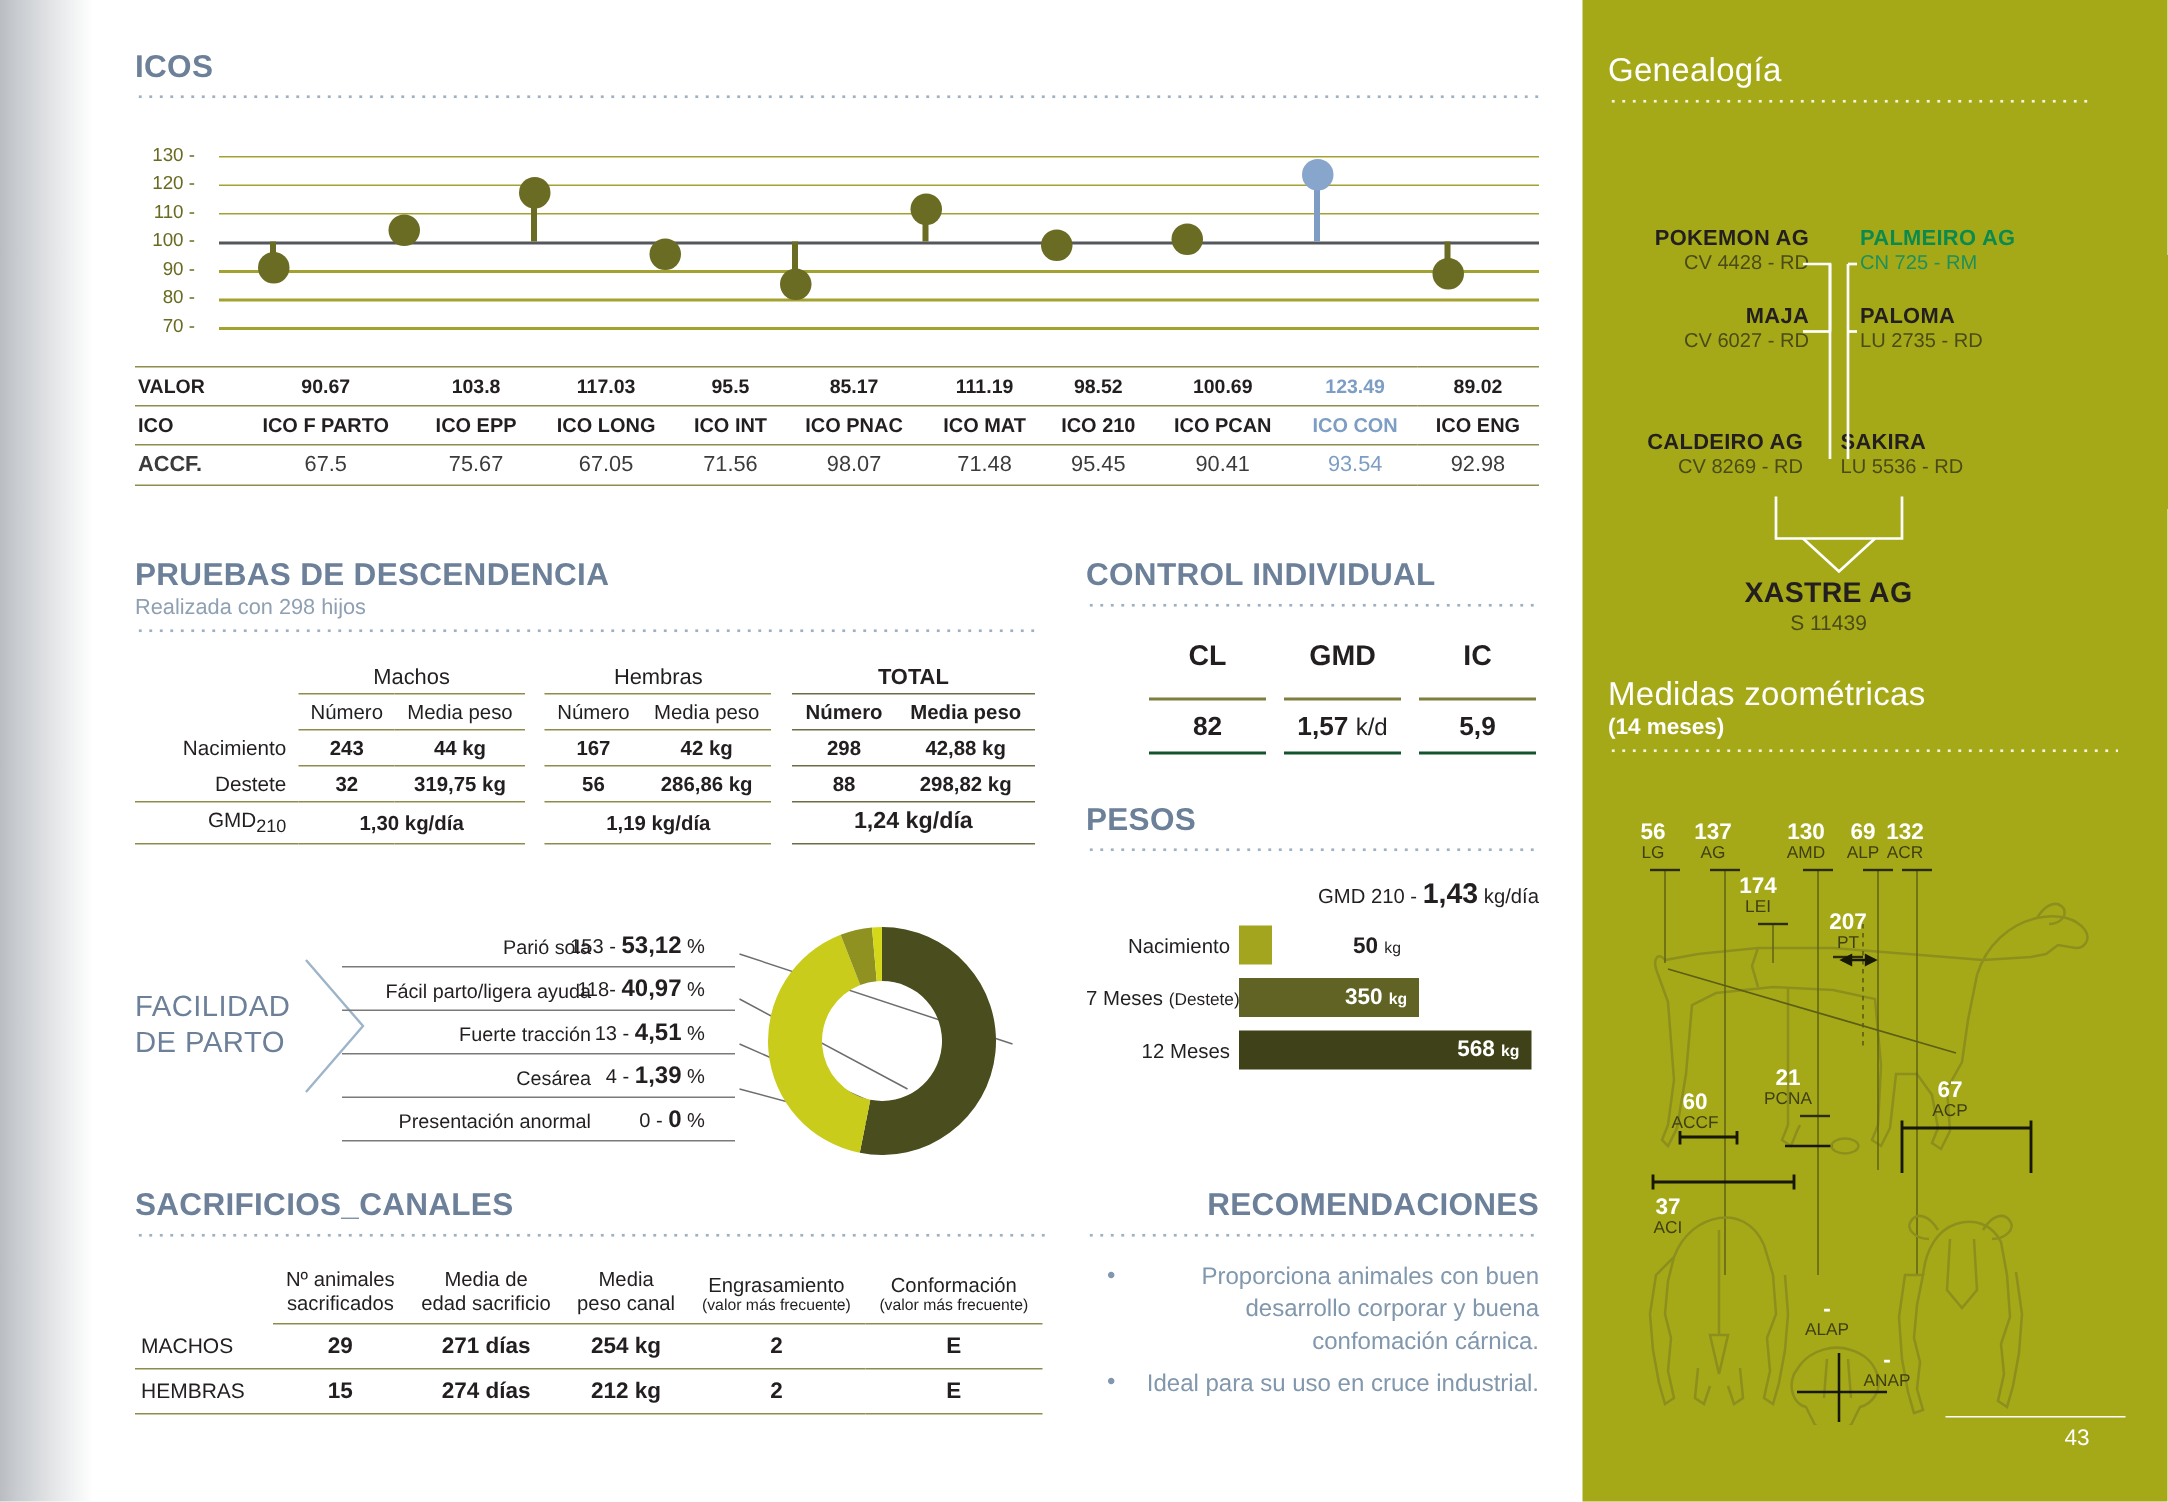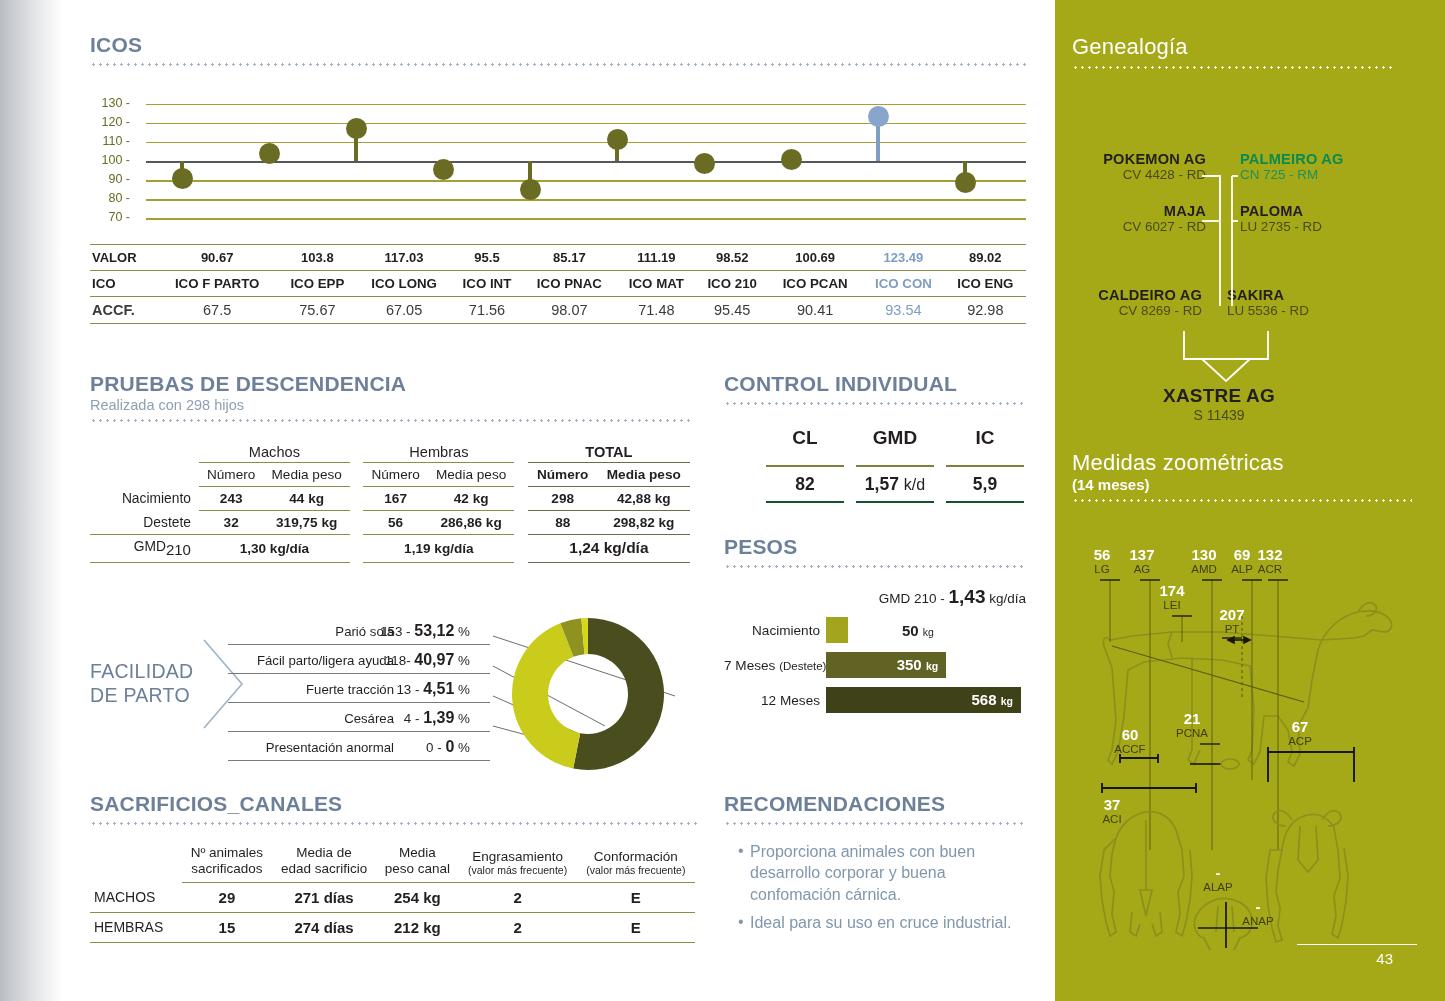--- a/index.html
+++ b/index.html
@@ -116,21 +116,21 @@
   .pw-out { margin-left: 54px; font-size: 15px; font-weight: bold; color: #231f20; }
   .pw-out .u { font-size: 10.5px; font-weight: normal; }
   
   #sacri { position: absolute; left: 90px; top: 792px; width: 610px; }
   #sc-table { margin-top: 16px; border-collapse: collapse; width: 605px; }
   #sc-table th { font-weight: normal; font-size: 13.5px; color: #231f20; line-height: 1.18; padding: 4px 6px 5px; vertical-align: bottom; }
   #sc-table th .sub { font-size: 10.5px; display: block; }
   #sc-table td { text-align: center; font-size: 15px; font-weight: bold; color: #231f20; padding: 6px 4px; }
   #sc-table td.rowlab { text-align: left; font-weight: normal; font-size: 14px; padding-left: 4px; }
   
-  #recom { position: absolute; left: 724px; top: 792px; width: 302px; }
+  #recom { position: absolute; left: 724px; top: 792px; width: 302px; text-align: right; }
   #recom ul { margin: 16px 0 0 14px; }
   #recom li {
     color: #8097ad; font-size: 16px; line-height: 1.33; margin-bottom: 7px;
     list-style: none; position: relative; padding-left: 12px;
   }
   #recom li::before { content: "•"; position: absolute; left: 0; top: -1px; }
   
   .sb-title { color: #ffffff; font-size: 22px; font-weight: normal; letter-spacing: .2px;}
   .sb-sub { color: #ffffff; font-size: 15px; font-weight: bold; }
   #geneal { position: absolute; left: 1072px; top: 34px; width: 320px; }
@@ -285,21 +285,21 @@
       <td class="ul bold">32</td>
       <td class="ul bold">319,75 kg</td>
       <td></td>
       <td class="ul bold">56</td>
       <td class="ul bold">286,86 kg</td>
       <td></td>
       <td class="ul-dark bold">88</td>
       <td class="ul-dark bold">298,82 kg</td>
     </tr>
     <tr>
-      <td class="rowlab ul"><span>GMD</span><sub style="font-size:15px">210</sub></td>
+      <td class="rowlab ul"><span>GMD</span><sub style="font-size:12px">210</sub></td>
       <td class="ul bold" colspan="2">1,30 kg/día</td>
       <td></td>
       <td class="ul bold" colspan="2">1,19 kg/día</td>
       <td></td>
       <td class="ul-dark bold" colspan="2" style="font-size:15.5px">1,24 kg/día</td>
     </tr>
   </tbody>
     </table>
 </div>
 

